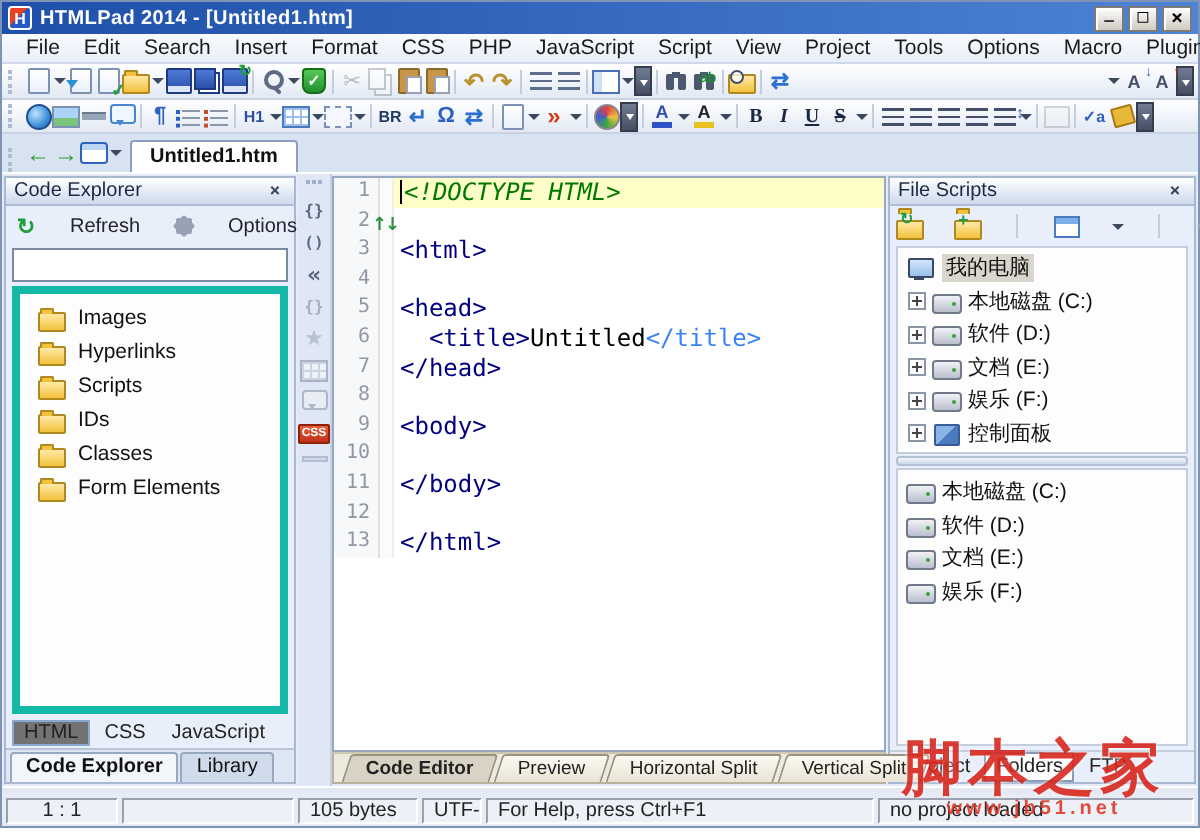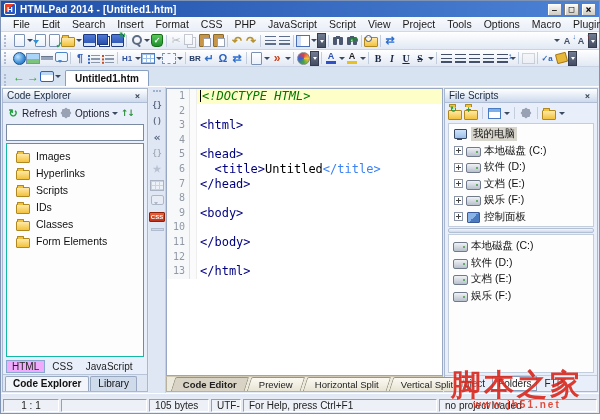--- a/index.html
+++ b/index.html
@@ -147,34 +147,34 @@
     font:bold 10px "Liberation Sans",sans-serif;color:#111;border-radius:2px 2px 0 0}
   
   .main{flex:1;display:flex;background:#e4ebf7;min-height:0}
   .panel{display:flex;flex-direction:column;background:#e9effa;border:1px solid #a8b8d0;margin:1px;min-height:0}
   .lpanel{width:146px;flex:none}
   .rpanel{width:154px;flex:none}
   .phead{height:14px;background:linear-gradient(#ffffff,#ccd9ec);border-bottom:1px solid #aebdd4;
     display:flex;align-items:center;padding:0 4px;font-size:10px;color:#1a2a44;flex:none}
   .phx{margin-left:auto;width:11px;height:11px;display:flex;align-items:center;justify-content:center;
     font:bold 9px "DejaVu Sans Mono",monospace;color:#3a465a}
-  .ptools{height:20px;display:flex;align-items:center;gap:2px;padding:0 3px;font-size:10px;color:#223;flex:none}
+  .ptools{height:20px;display:flex;align-items:center;gap:15px;padding:0 3px;font-size:10px;color:#223;flex:none}
   .tlabel{white-space:nowrap}
   .pinput{margin:1px 3px 2px;height:17px;flex:none}
   .pinput input{width:100%;height:100%;border:1px solid #7a8aa0;background:#fff;font-size:10px;padding:0 3px;outline:none}
-  .plist{flex:1;background:#fdfdfe;border:1px solid #14b8a6;margin:0 3px 2px;padding-top:3px;overflow:hidden;min-height:0}
+  .plist{flex:1;background:#fdfdfe;border:4px solid #14b8a6;margin:0 3px 2px;padding-top:3px;overflow:hidden;min-height:0}
   .fitem{display:flex;align-items:center;height:17px;padding-left:9px;font-size:10.5px;color:#111}
   .sfolder{position:relative;width:15px;height:12px;flex:none;margin-right:5px}
   .sfolder::before{content:"";position:absolute;left:0;top:3px;width:12px;height:8px;
     background:linear-gradient(#ffe9a8,#f3c23c);border:1px solid #b08820;border-radius:1px}
   .sfolder::after{content:"";position:absolute;top:1px;left:1px;width:5px;height:2px;
     background:#f3c23c;border:1px solid #b08820;border-bottom:none;border-radius:1px 1px 0 0}
   .langtabs{height:15px;display:flex;align-items:center;padding-left:3px;gap:1px;font-size:10px;flex:none}
   .ltab{padding:0 5px;border:1px solid transparent;color:#222}
-  .ltab.on{background:#f0abfc;border-color:#88a8d0}
+  .ltab.on{background:#737373;border-color:#88a8d0}
   .ptabs{height:17px;display:flex;align-items:flex-end;padding-left:2px;font-size:10px;
     border-top:1px solid #b8c4d8;background:#dde6f2;flex:none}
   .ptab{padding:1px 7px 2px;border:1px solid #98a8c0;border-bottom:none;background:#cfdaea;margin-right:1px;border-radius:2px 2px 0 0}
   .ptab.on{background:#f2f5fa;font-weight:bold}
   
   .strip{width:17px;flex:none;display:flex;flex-direction:column;align-items:center;
     background:#dfe7f4;border-right:1px solid #c5d0e2;padding-top:3px;gap:2px}
   .strip .grip2{width:8px;height:4px;border-top:2px dotted #9fb0ca;margin-bottom:2px}
   .strip .ic{width:15px;height:14px}
   .strip .hdiv{width:13px;height:3px;border:1px solid #b0bcd0;background:#cfd9e8;margin-top:2px}

